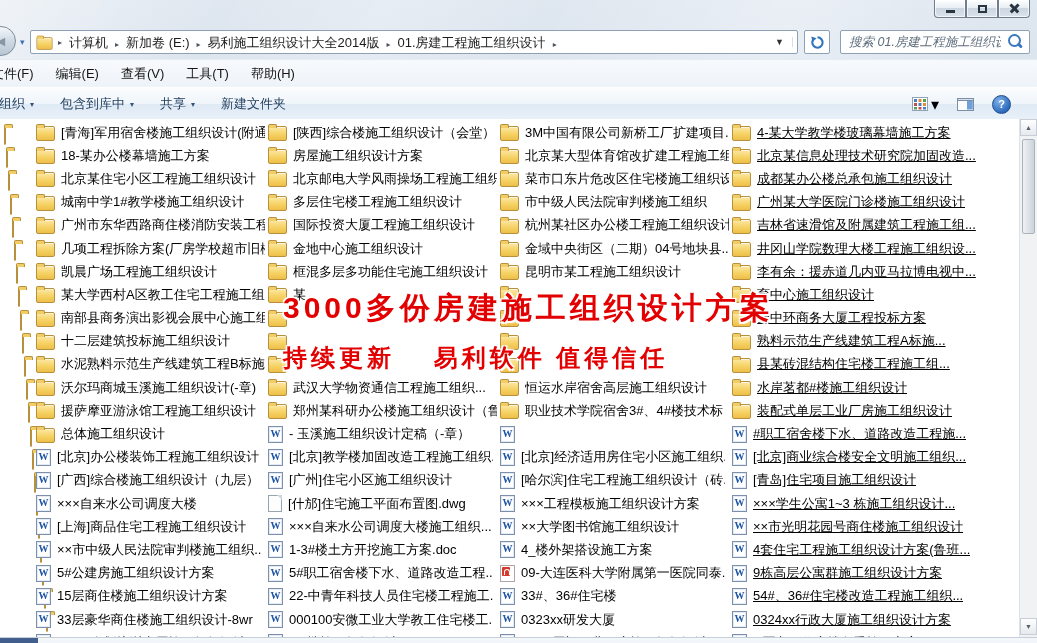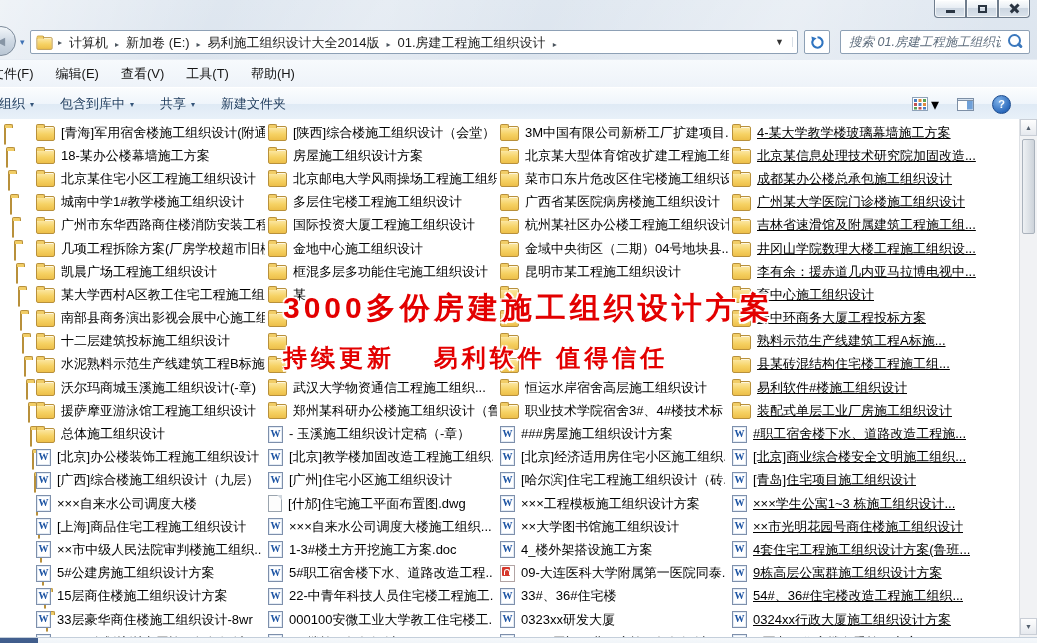--- a/index.html
+++ b/index.html
@@ -404,21 +404,21 @@
             <div class="frow">
               <span class="ic ic-folder"></span>
               <span class="flabel">北京某大型体育馆改扩建工程施工组...</span>
             </div>
             <div class="frow">
               <span class="ic ic-folder"></span>
               <span class="flabel">菜市口东片危改区住宅楼施工组织设...</span>
             </div>
             <div class="frow">
               <span class="ic ic-folder"></span>
-              <span class="flabel">广西省某医院病房楼施工组织设计</span>
+              <span class="flabel">市中级人民法院审判楼施工组织</span>
             </div>
             <div class="frow">
               <span class="ic ic-folder"></span>
               <span class="flabel">杭州某社区办公楼工程施工组织设计</span>
             </div>
             <div class="frow">
               <span class="ic ic-folder"></span>
               <span class="flabel">金域中央街区（二期）04号地块县...</span>
             </div>
             <div class="frow">
@@ -444,21 +444,20 @@
             <div class="frow">
               <span class="ic ic-folder"></span>
               <span class="flabel">恒运水岸宿舍高层施工组织设计</span>
             </div>
             <div class="frow">
               <span class="ic ic-folder"></span>
               <span class="flabel">职业技术学院宿舍3#、4#楼技术标</span>
             </div>
             <div class="frow">
               <span class="ic ic-word"></span>
-              <span class="flabel">###房屋施工组织设计方案</span>
             </div>
             <div class="frow">
               <span class="ic ic-word"></span>
               <span class="flabel">[北京]经济适用房住宅小区施工组织...</span>
             </div>
             <div class="frow">
               <span class="ic ic-word"></span>
               <span class="flabel">[哈尔滨]住宅工程施工组织设计（砖...</span>
             </div>
             <div class="frow">
@@ -530,21 +529,21 @@
             <div class="frow">
               <span class="ic ic-folder"></span>
               <span class="flabel">熟料示范生产线建筑工程A标施...</span>
             </div>
             <div class="frow">
               <span class="ic ic-folder"></span>
               <span class="flabel">县某砖混结构住宅楼工程施工组...</span>
             </div>
             <div class="frow">
               <span class="ic ic-folder"></span>
-              <span class="flabel">易利软件#楼施工组织设计</span>
+              <span class="flabel">水岸茗都#楼施工组织设计</span>
             </div>
             <div class="frow">
               <span class="ic ic-folder"></span>
               <span class="flabel">装配式单层工业厂房施工组织设计</span>
             </div>
             <div class="frow">
               <span class="ic ic-word"></span>
               <span class="flabel">#职工宿舍楼下水、道路改造工程施...</span>
             </div>
             <div class="frow">

